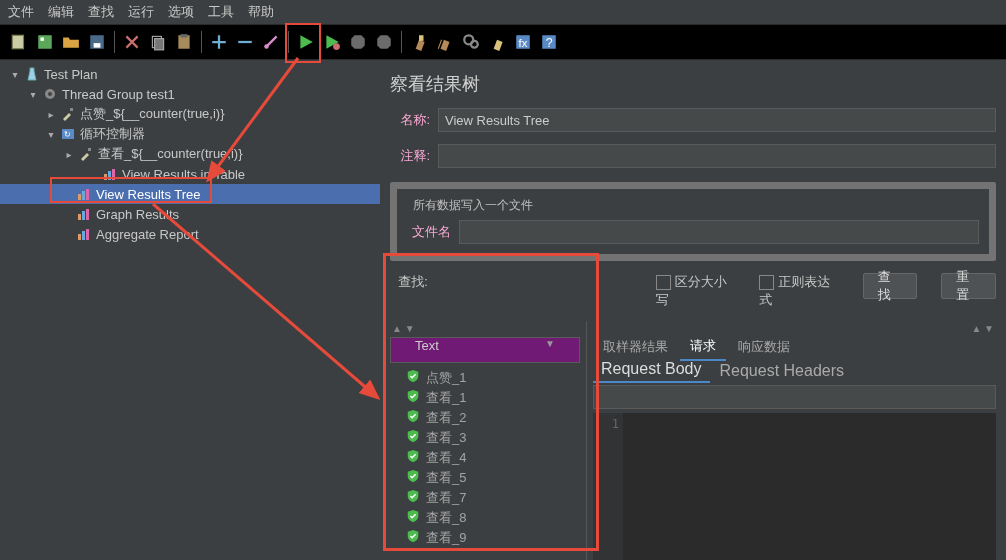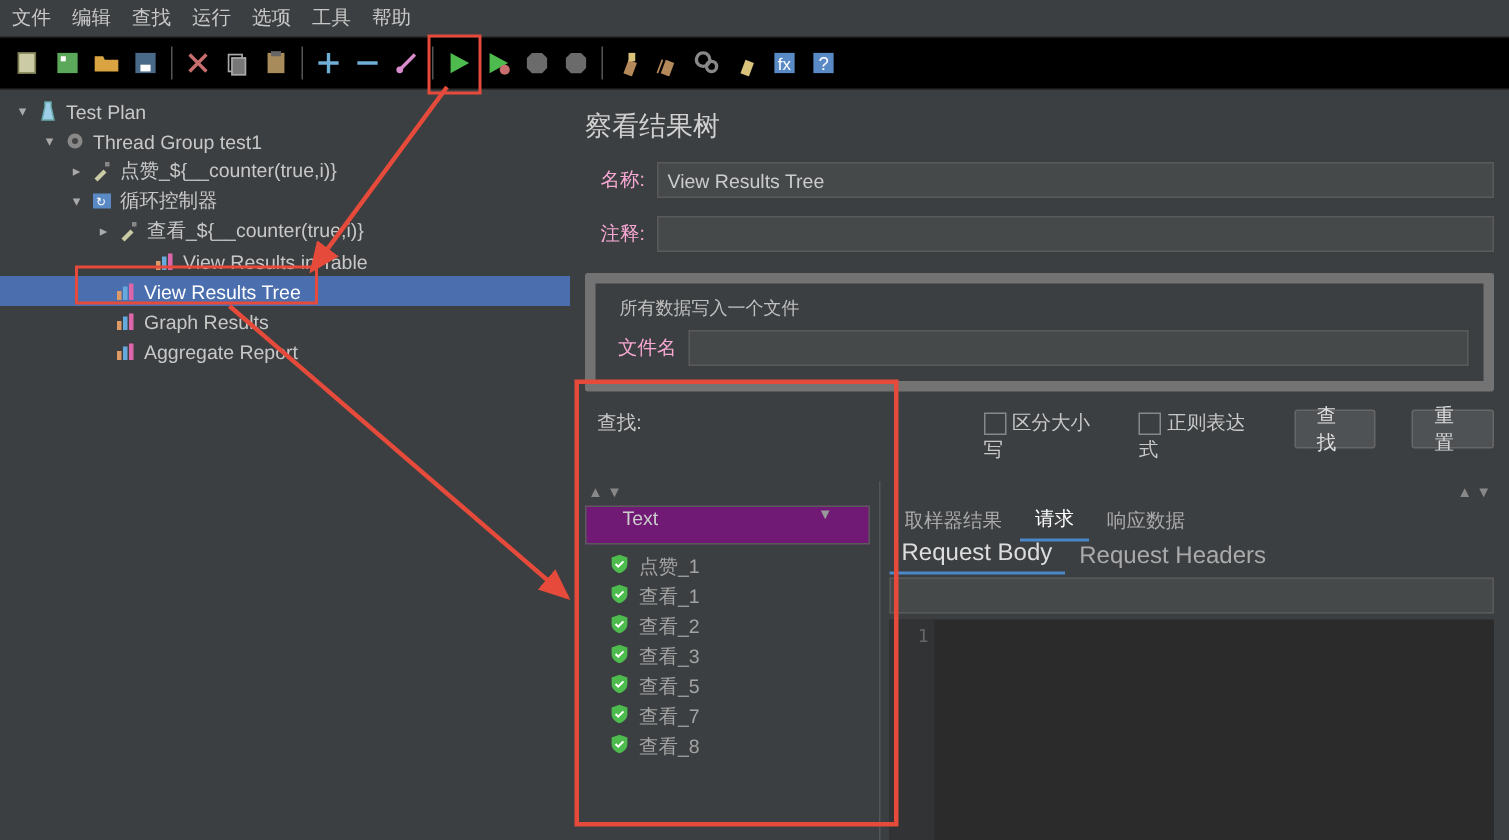--- a/index.html
+++ b/index.html
@@ -342,35 +342,49 @@
                 <path d="M8 1l6 2v5c0 4-3 6-6 7-3-1-6-3-6-7V3z" fill="#4DBB4D"></path>
                 <path d="M5 8l2 2 4-4" stroke="#fff" stroke-width="1.6" fill="none"></path>
               </svg>
               <span>查看_3</span>
             </div>
             <div class="ritem">
               <svg class="shield" viewBox="0 0 16 16">
                 <path d="M8 1l6 2v5c0 4-3 6-6 7-3-1-6-3-6-7V3z" fill="#4DBB4D"></path>
                 <path d="M5 8l2 2 4-4" stroke="#fff" stroke-width="1.6" fill="none"></path>
               </svg>
+              <span>查看_4</span>
+            </div>
+            <div class="ritem">
+              <svg class="shield" viewBox="0 0 16 16">
+                <path d="M8 1l6 2v5c0 4-3 6-6 7-3-1-6-3-6-7V3z" fill="#4DBB4D"></path>
+                <path d="M5 8l2 2 4-4" stroke="#fff" stroke-width="1.6" fill="none"></path>
+              </svg>
               <span>查看_5</span>
             </div>
             <div class="ritem">
               <svg class="shield" viewBox="0 0 16 16">
                 <path d="M8 1l6 2v5c0 4-3 6-6 7-3-1-6-3-6-7V3z" fill="#4DBB4D"></path>
                 <path d="M5 8l2 2 4-4" stroke="#fff" stroke-width="1.6" fill="none"></path>
               </svg>
               <span>查看_7</span>
             </div>
             <div class="ritem">
               <svg class="shield" viewBox="0 0 16 16">
                 <path d="M8 1l6 2v5c0 4-3 6-6 7-3-1-6-3-6-7V3z" fill="#4DBB4D"></path>
                 <path d="M5 8l2 2 4-4" stroke="#fff" stroke-width="1.6" fill="none"></path>
               </svg>
               <span>查看_8</span>
+            </div>
+            <div class="ritem">
+              <svg class="shield" viewBox="0 0 16 16">
+                <path d="M8 1l6 2v5c0 4-3 6-6 7-3-1-6-3-6-7V3z" fill="#4DBB4D"></path>
+                <path d="M5 8l2 2 4-4" stroke="#fff" stroke-width="1.6" fill="none"></path>
+              </svg>
+              <span>查看_9</span>
             </div>
           </div>
       </div>
       <div class="res-right">
         <div class="hrow">▲ ▼</div>
         <div class="tabs">
           <div class="tab">取样器结果</div>
           <div class="tab active">请求</div>
           <div class="tab">响应数据</div>
         </div>

